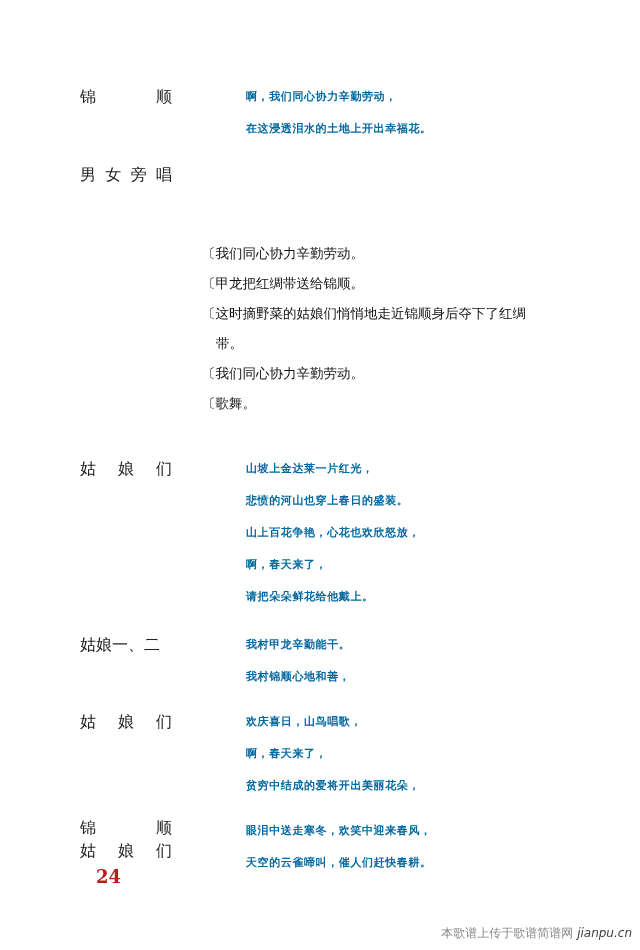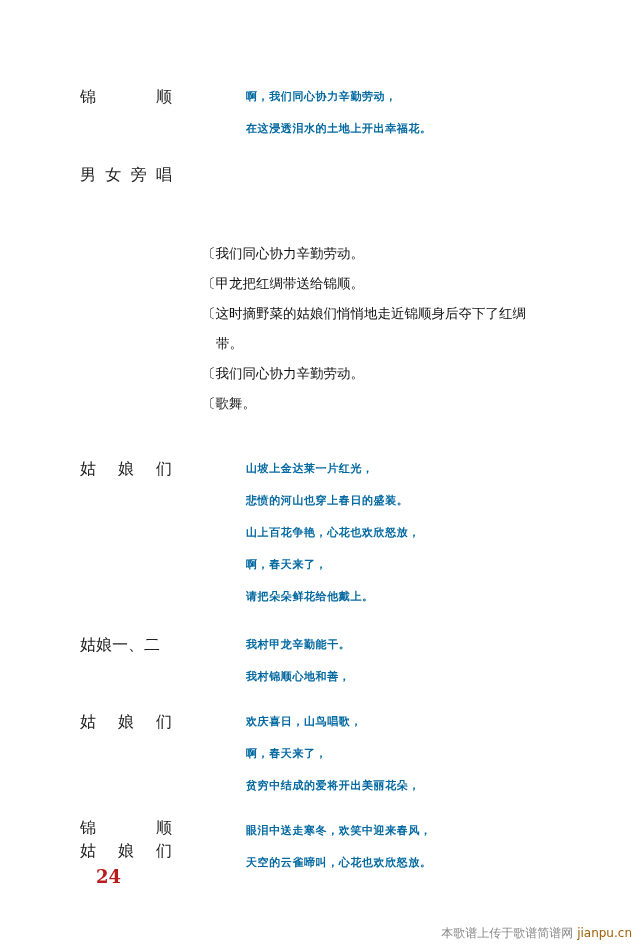--- a/index.html
+++ b/index.html
@@ -27,21 +27,21 @@
   }
   .dir.cont { padding-left: 14px; }
   .page-num {
     position: absolute; left: 96px; top: 866px;
     font-family: "DejaVu Serif", serif; font-weight: bold; font-size: 18px; color: #b91c1c;
   }
   .watermark {
     position: absolute; right: 8px; top: 925px;
     font-family: "DejaVu Serif", serif; font-size: 12px; color: #888;
   }
-  .watermark .site { color: #a16207; font-family: "DejaVu Sans", sans-serif; margin-left: 4px; }
+  .watermark .site { color: #404040; font-family: "DejaVu Sans", sans-serif; margin-left: 4px; font-style: italic; }
 </style>
 </head>
 <body>
 
 <div class="block" style="top:81px;">
   <div class="speaker" style="top:6px;">
     <span>锦</span>
     <span>顺</span>
   </div>
   <div class="lines">
@@ -115,21 +115,21 @@
       <span>顺</span>
     </div>
     <div class="row">
       <span>姑</span>
       <span>娘</span>
       <span>们</span>
     </div>
   </div>
   <div class="lines">
     <div class="line">眼泪中送走寒冬，欢笑中迎来春风，</div>
-    <div class="line">天空的云雀啼叫，心花也欢欣怒放。</div>
+    <div class="line">天空的云雀啼叫，催人们赶快春耕。</div>
   </div>
 </div>
 
 <div class="page-num">24</div>
 
 <div class="watermark">
   <span>本歌谱上传于歌谱简谱网</span><span class="site">jianpu.cn</span>
 </div>
 
 </body></html>

